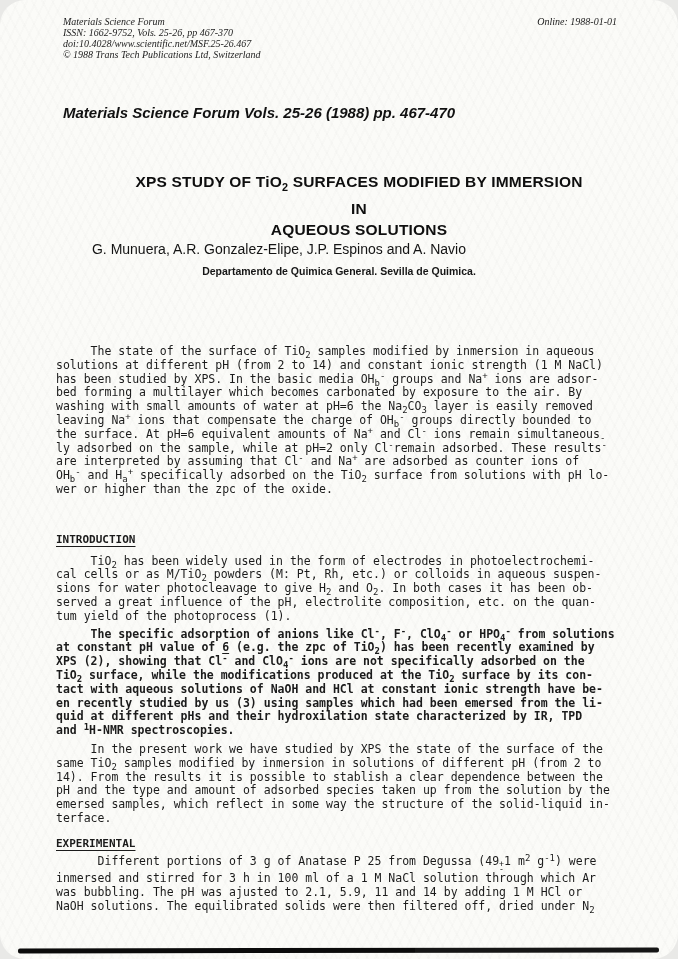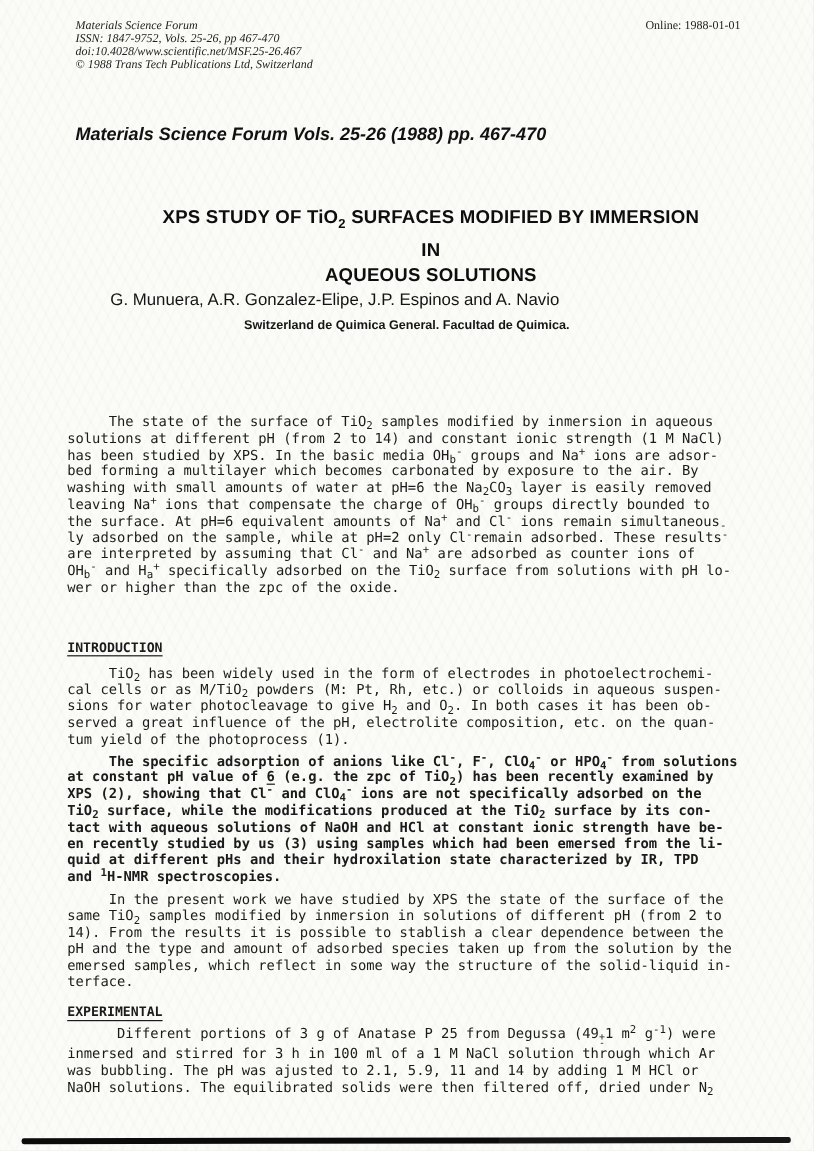--- a/index.html
+++ b/index.html
@@ -1,35 +1,36 @@
 <!DOCTYPE html>
 <html><head>
 <meta charset="utf-8">
 <style>
   html,body{margin:0;padding:0;background:#e9e9e7;}
   .page{
     position:relative;width:678px;height:959px;margin:0 auto;
     background:#fbfbf8;color:#1c1c1c;overflow:hidden;
     font-family:"Liberation Sans",sans-serif;
+    border-radius:25px;
   }
   .page::before{
     content:"";position:absolute;inset:0;pointer-events:none;
     background:
       repeating-linear-gradient(115deg, rgba(0,0,0,0.013) 0 2px, transparent 2px 8px),
       repeating-linear-gradient(62deg, rgba(0,0,0,0.011) 0 2px, transparent 2px 9px);
   }
   
   .jh-left{
     position:absolute;left:63px;top:16px;
     font-family:"Liberation Serif",serif;font-style:italic;
     font-size:10px;line-height:11px;color:#222;
   }
   .jh-right{
     position:absolute;right:61px;top:16px;
-    font-family:"Liberation Serif",serif;
+    font-family:"Liberation Serif",serif;font-style:italic;
     font-size:10px;line-height:11px;color:#222;
   }
   .citation{
     position:absolute;left:63px;top:104px;
     font-weight:bold;font-style:italic;font-size:15px;color:#111;
   }
   
   .title{
     position:absolute;left:0;top:171px;width:678px;margin:0;
     text-align:center;font-weight:bold;font-size:15.5px;line-height:21px;
@@ -75,34 +76,34 @@
     border-radius:2px;transform:rotate(-0.08deg);
   }
 </style>
 </head>
 <body>
 
 <div class="page">
 
   <div class="jh-left">
     <div>Materials Science Forum</div>
-    <div>ISSN: 1847-9752, Vols. 25-26, pp 467-470</div>
+    <div>ISSN: 1662-9752, Vols. 25-26, pp 467-370</div>
     <div>doi:10.4028/www.scientific.net/MSF.25-26.467</div>
     <div>© 1988 Trans Tech Publications Ltd, Switzerland</div>
   </div>
   <div class="jh-right">Online: 1988-01-01</div>
 
   <div class="citation">Materials Science Forum Vols. 25-26 (1988) pp. 467-470</div>
 
   <h1 class="title">XPS STUDY OF TiO<sub>2</sub> SURFACES MODIFIED BY IMMERSION<br>IN<br>AQUEOUS SOLUTIONS</h1>
 
   <div class="authors">G. Munuera, A.R. Gonzalez-Elipe, J.P. Espinos and A. Navio</div>
 
   <div class="affil">
-    <div>Switzerland de Quimica General. Facultad de Quimica.</div>
+    <div>Departamento de Quimica General. Sevilla de Quimica.</div>
   </div>
 
   <div class="body-col">
     <div class="para">     The state of the surface of TiO<sub>2</sub> samples modified by inmersion in aqueous
 solutions at different pH (from 2 to 14) and constant ionic strength (1 M NaCl)
 has been studied by XPS. In the basic media OH<sub>b</sub><sup>-</sup> groups and Na<sup>+</sup> ions are adsor-
 bed forming a multilayer which becomes carbonated by exposure to the air. By
 washing with small amounts of water at pH=6 the Na<sub>2</sub>CO<sub>3</sub> layer is easily removed
 leaving Na<sup>+</sup> ions that compensate the charge of OH<sub>b</sub><sup>-</sup> groups directly bounded to
 the surface. At pH=6 equivalent amounts of Na<sup>+</sup> and Cl<sup>-</sup> ions remain simultaneous<sub>-</sub>

